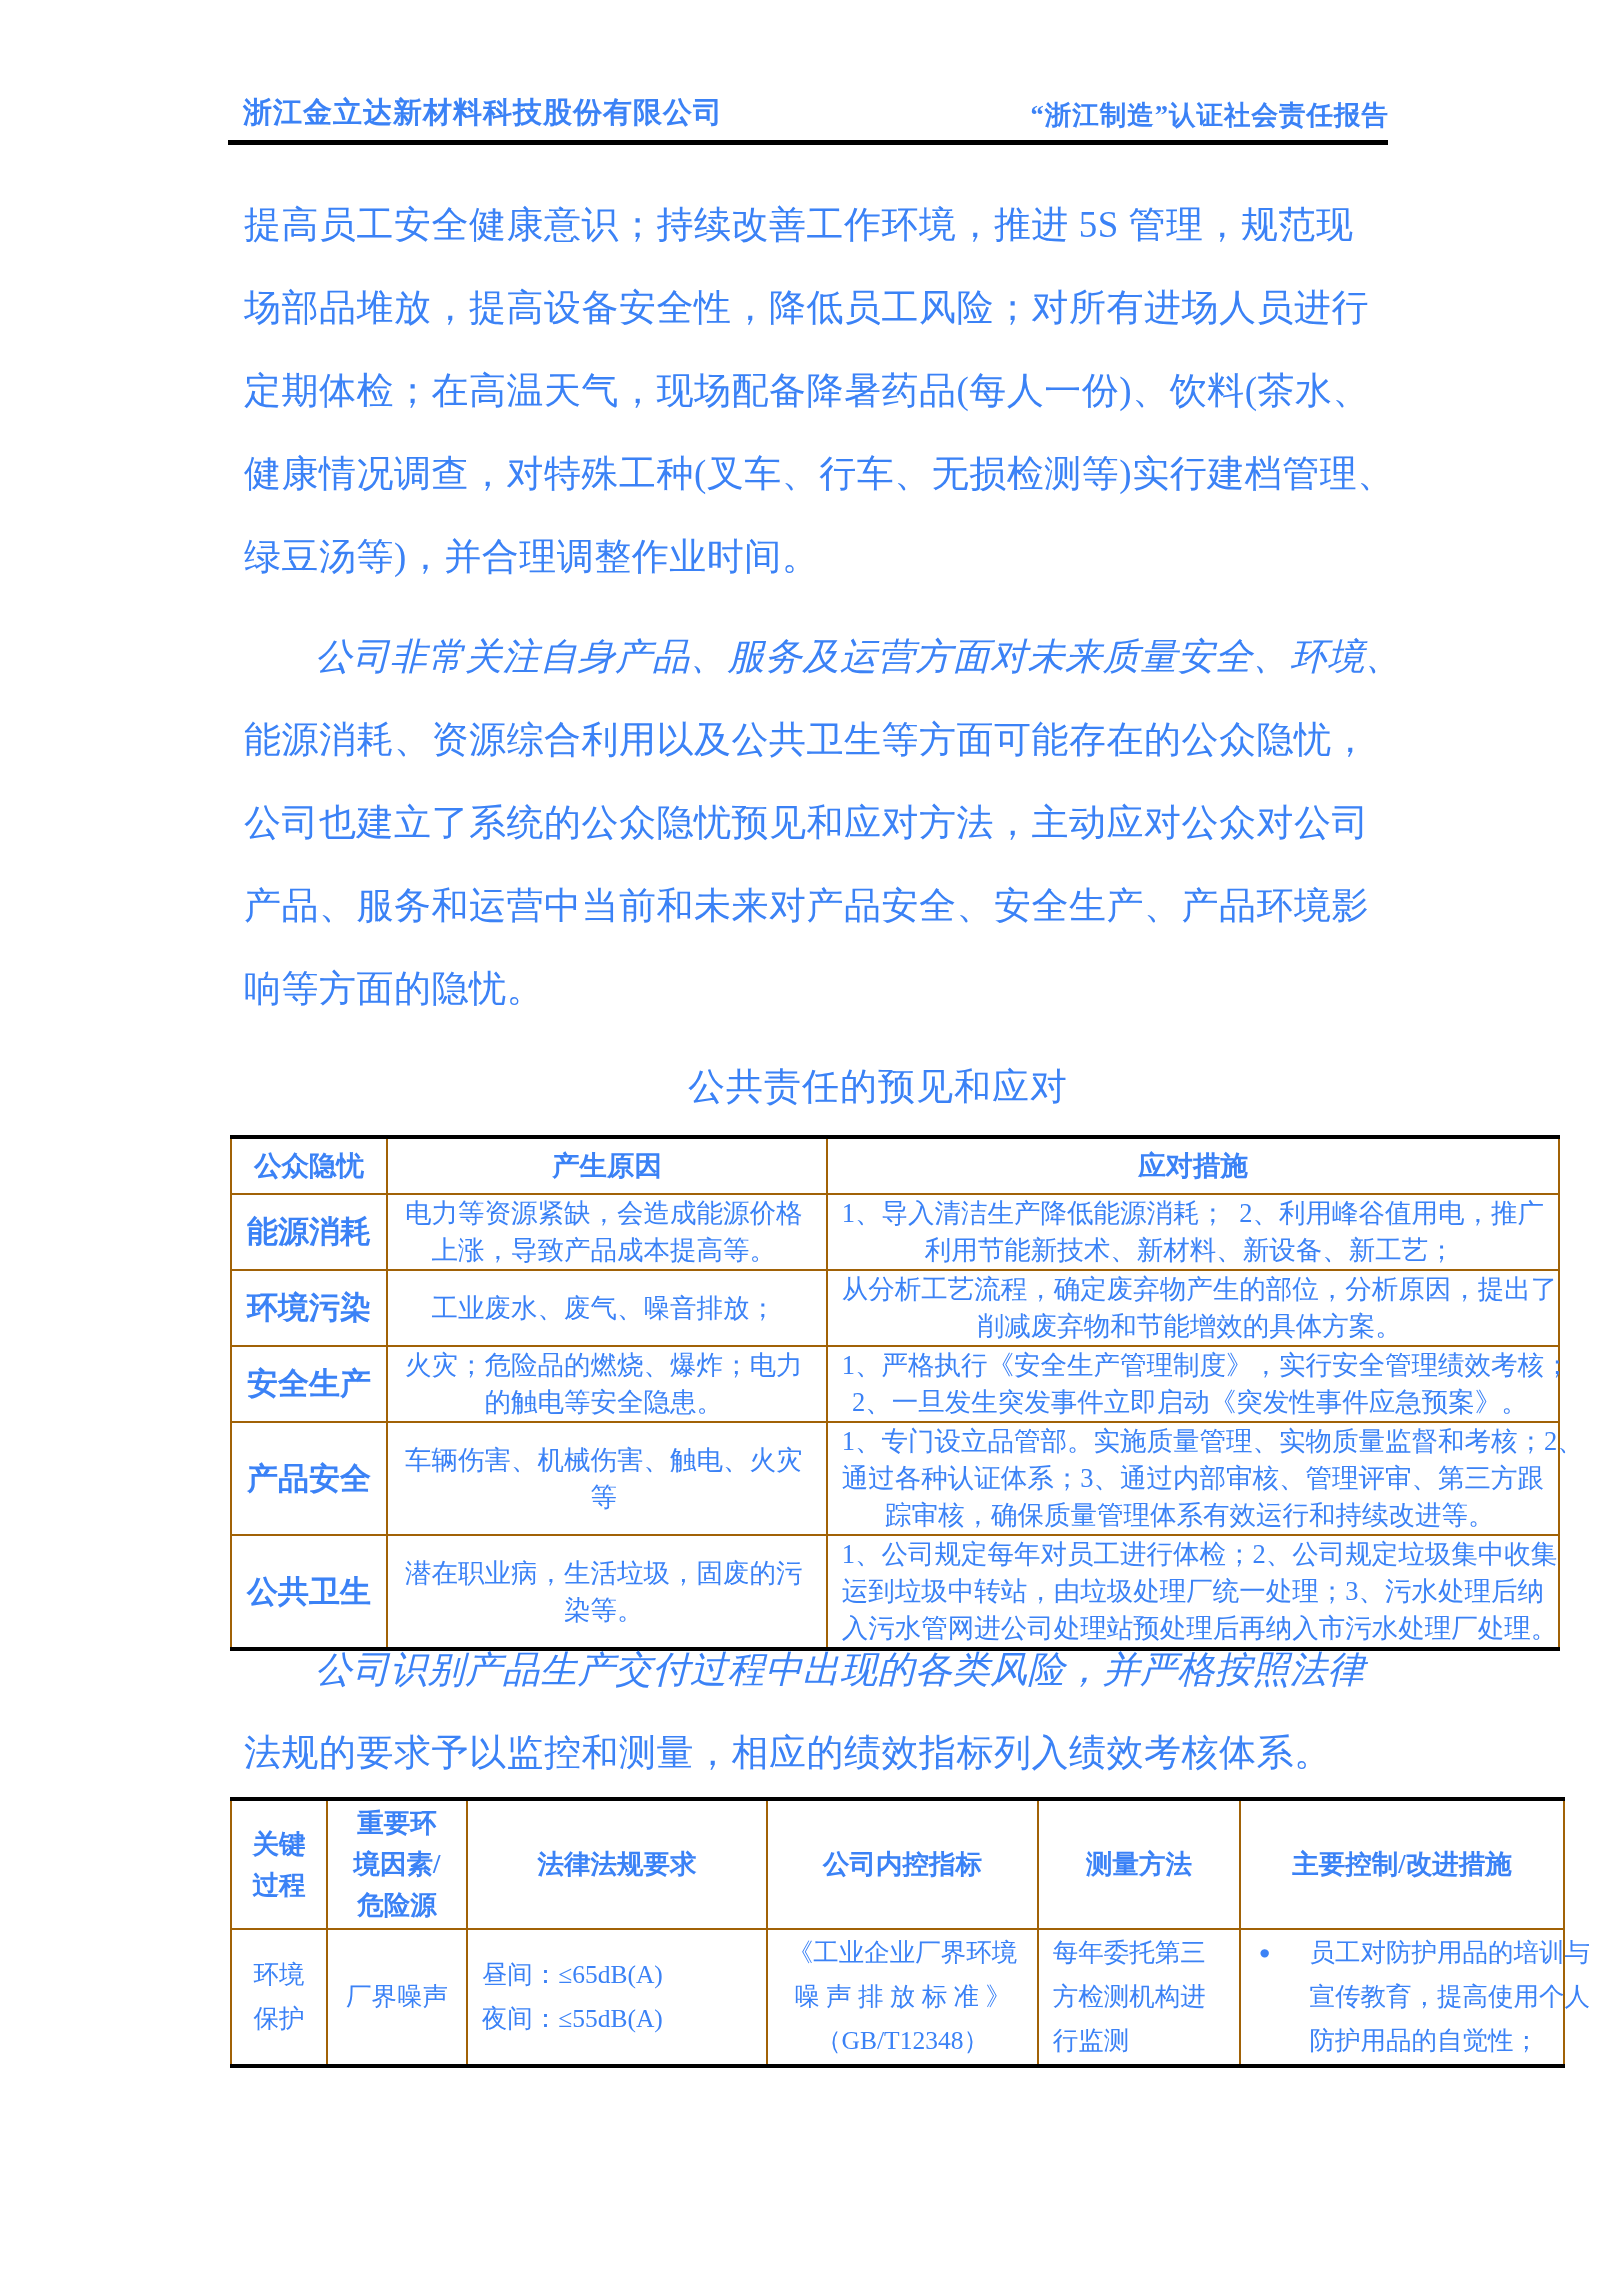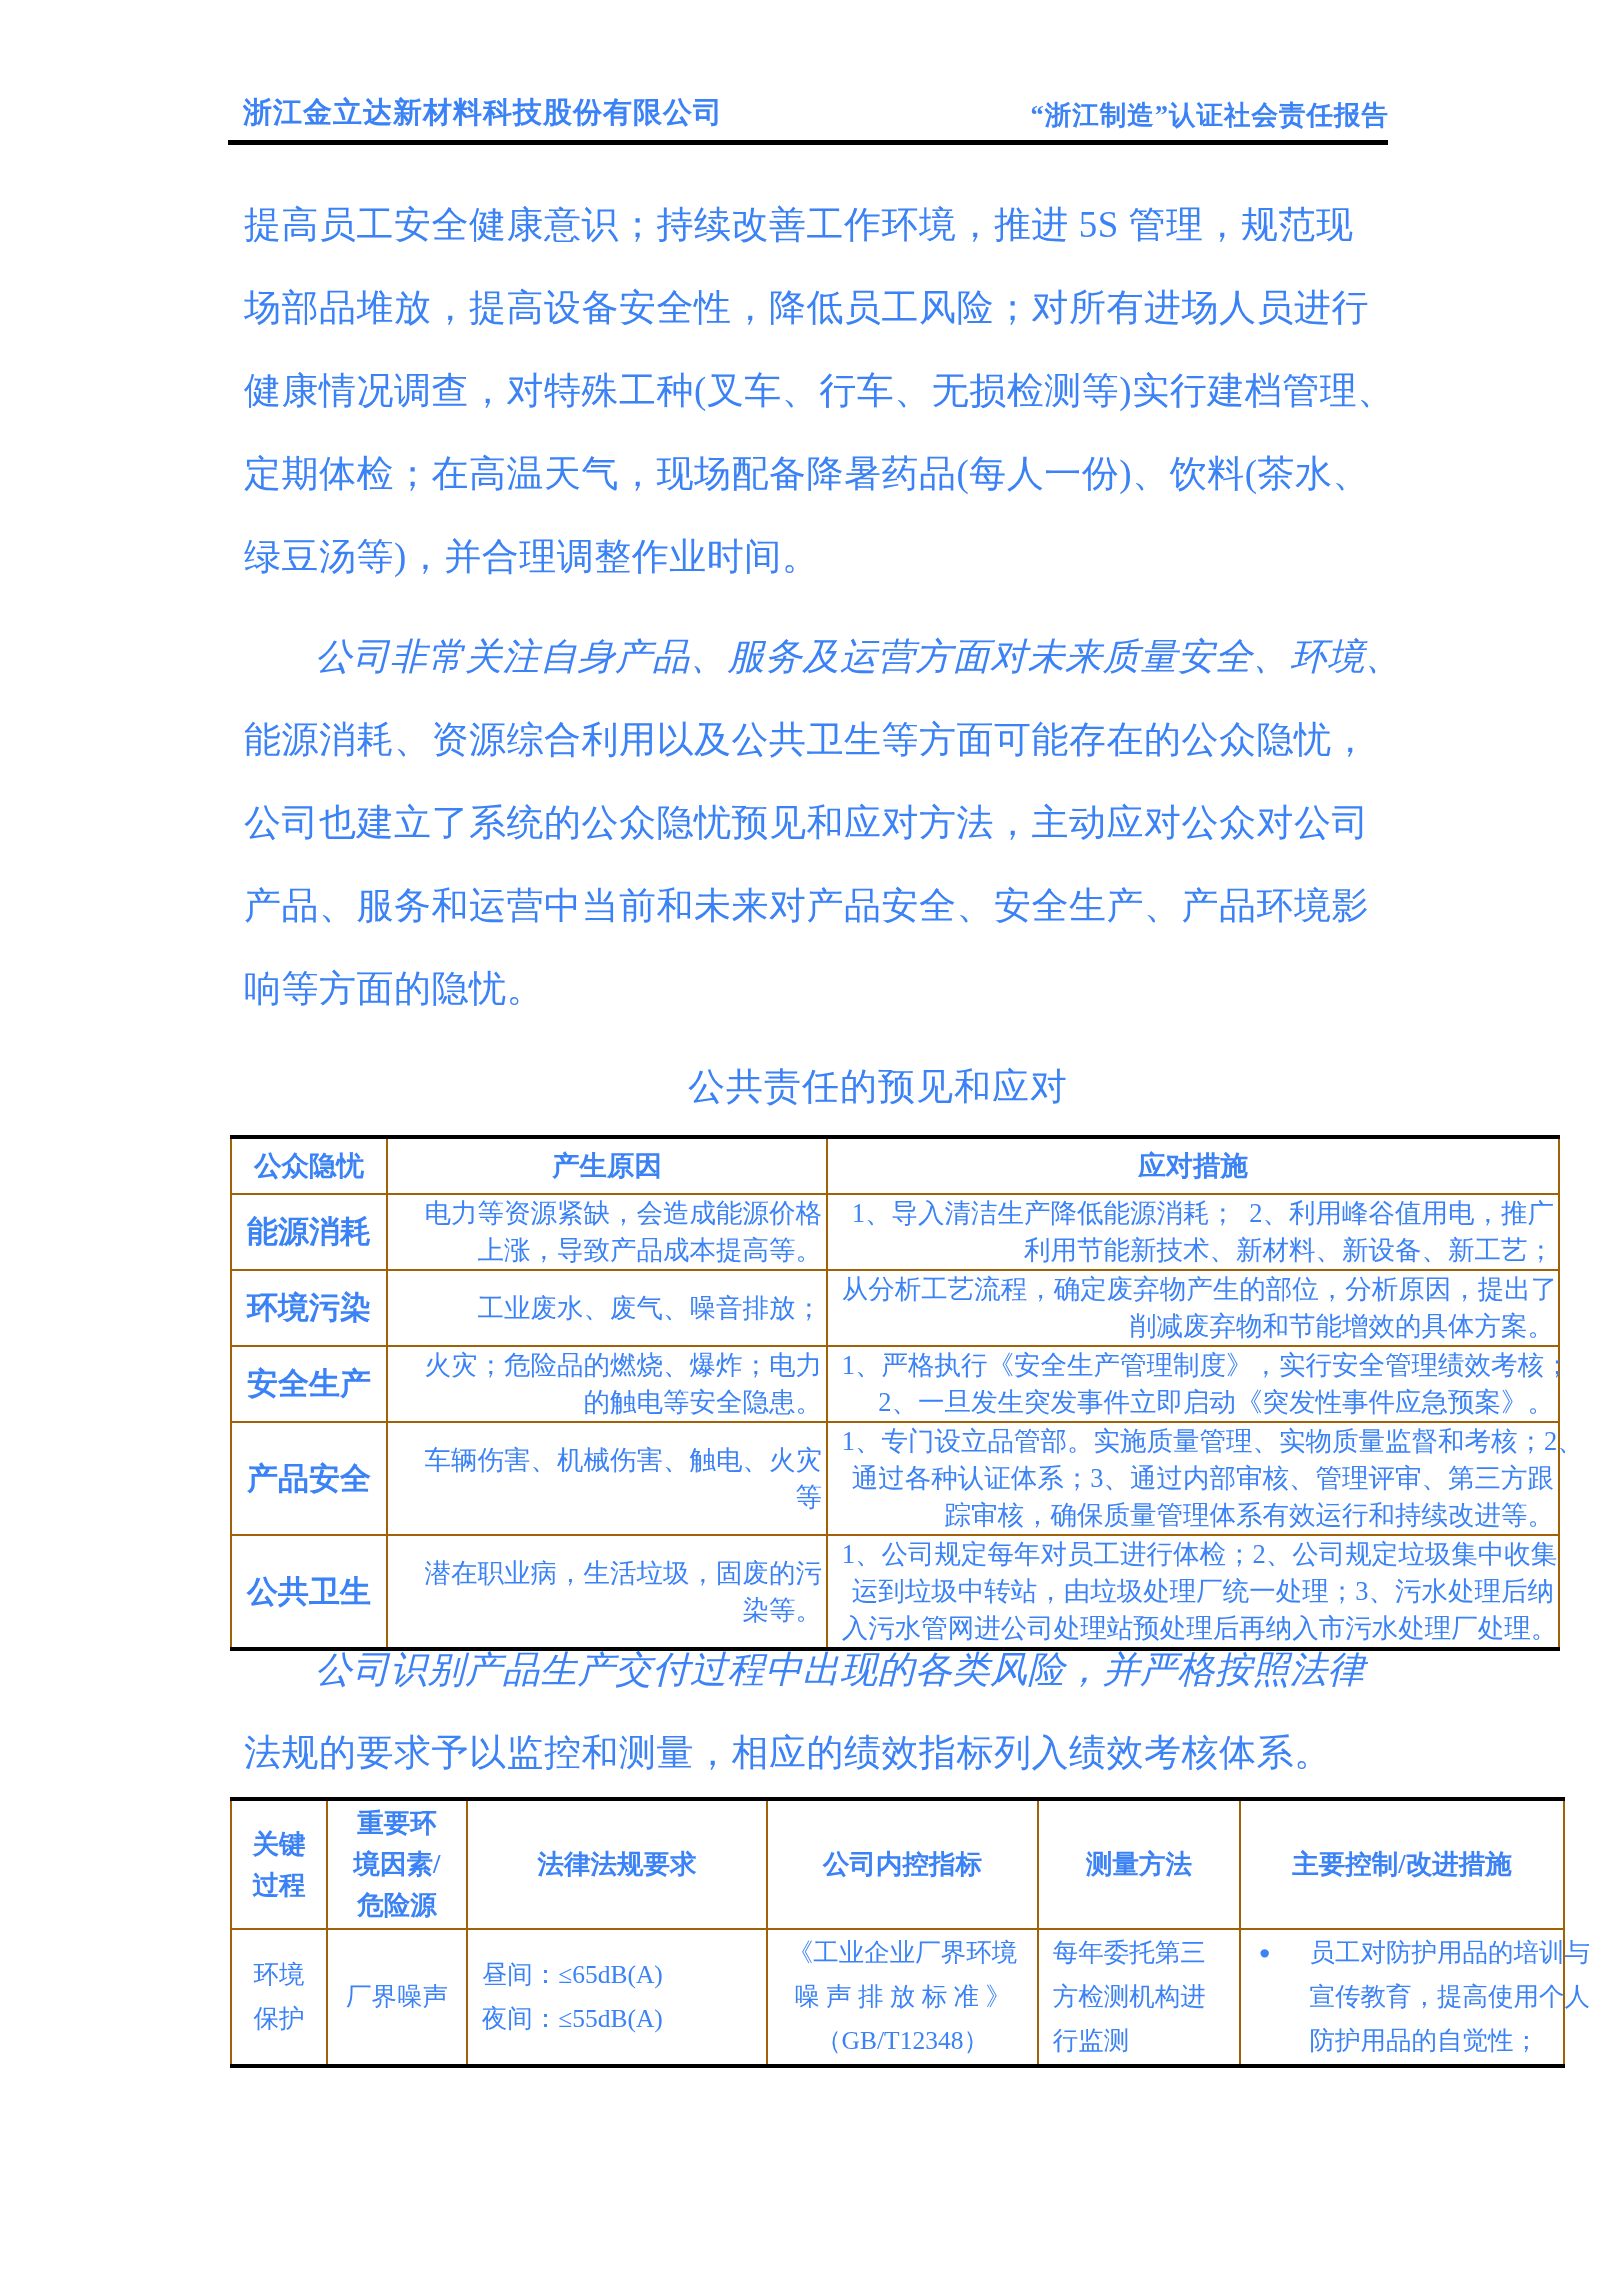--- a/index.html
+++ b/index.html
@@ -71,21 +71,21 @@
   .t1 tr.hrow{height:57px;}
   .t1 tr.r1{height:75px;}
   .t1 tr.r2{height:71px;}
   .t1 tr.r3{height:67px;}
   .t1 tr.r4{height:108px;}
   .t1 tr.r5{height:110px;}
   .t1 .c-label{
     font-weight:bold;text-align:center;font-size:31px;white-space:pre;
   }
   .t1 .c-cause,.t1 .c-meas{
-    text-align:right;padding-left:13.7px;padding-right:4px;
+    text-align:center;padding-left:13.7px;padding-right:20px;
     line-height:37px;white-space:pre;
   }
   
   .t2{
     left:230px;top:1797px;width:1333px;
     border:2.9px solid #000;border-top-width:4.9px;border-bottom-width:4.9px;
     font-size:25.5px;
   }
   .t2 th{
     font-weight:bold;text-align:center;font-size:26.5px;
@@ -110,22 +110,22 @@
 
 <div class="page">
 
   <div class="hdr-left">浙江金立达新材料科技股份有限公司</div>
   <div class="hdr-right">“浙江制造”认证社会责任报告</div>
   <div class="hdr-rule"></div>
 
   <div class="para p1">
       <div class="tl">提高员工安全健康意识；持续改善工作环境，推进 5S 管理，规范现</div>
       <div class="tl">场部品堆放，提高设备安全性，降低员工风险；对所有进场人员进行</div>
+      <div class="tl">定期体检；在高温天气，现场配备降暑药品(每人一份)、饮料(茶水、</div>
       <div class="tl">健康情况调查，对特殊工种(叉车、行车、无损检测等)实行建档管理、</div>
-      <div class="tl">定期体检；在高温天气，现场配备降暑药品(每人一份)、饮料(茶水、</div>
       <div class="tl">绿豆汤等)，并合理调整作业时间。</div>
     </div>
 
   <div class="para p2 para-indent">
       <div class="tl">公司非常关注自身产品、服务及运营方面对未来质量安全、环境、</div>
       <div class="tl">能源消耗、资源综合利用以及公共卫生等方面可能存在的公众隐忧，</div>
       <div class="tl">公司也建立了系统的公众隐忧预见和应对方法，主动应对公众对公司</div>
       <div class="tl">产品、服务和运营中当前和未来对产品安全、安全生产、产品环境影</div>
       <div class="tl">响等方面的隐忧。</div>
     </div>

